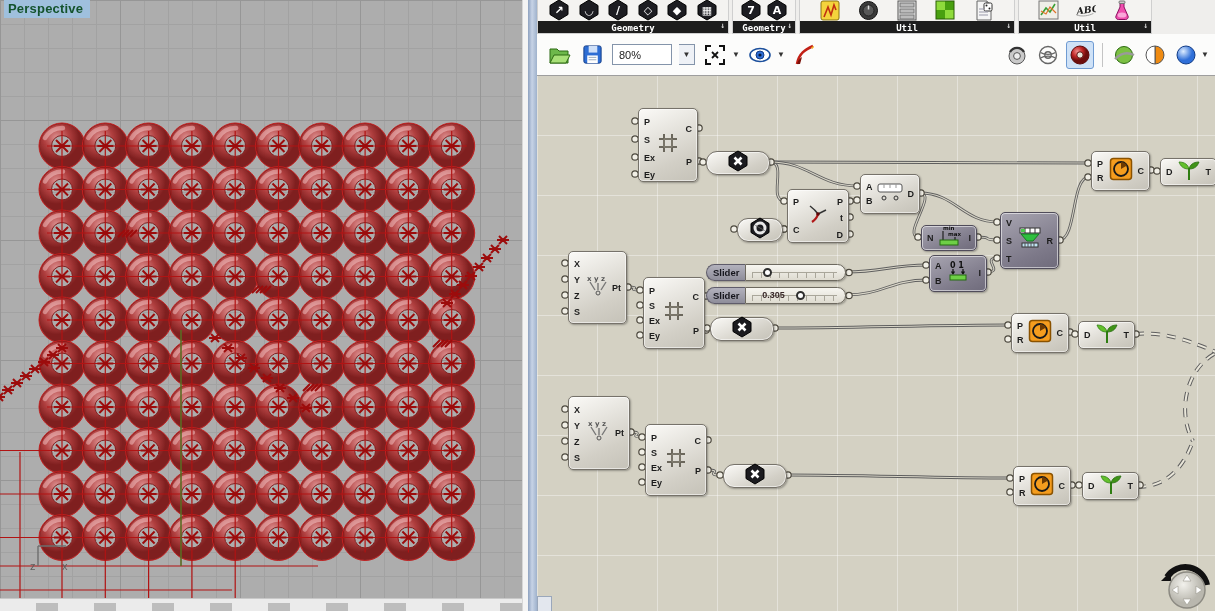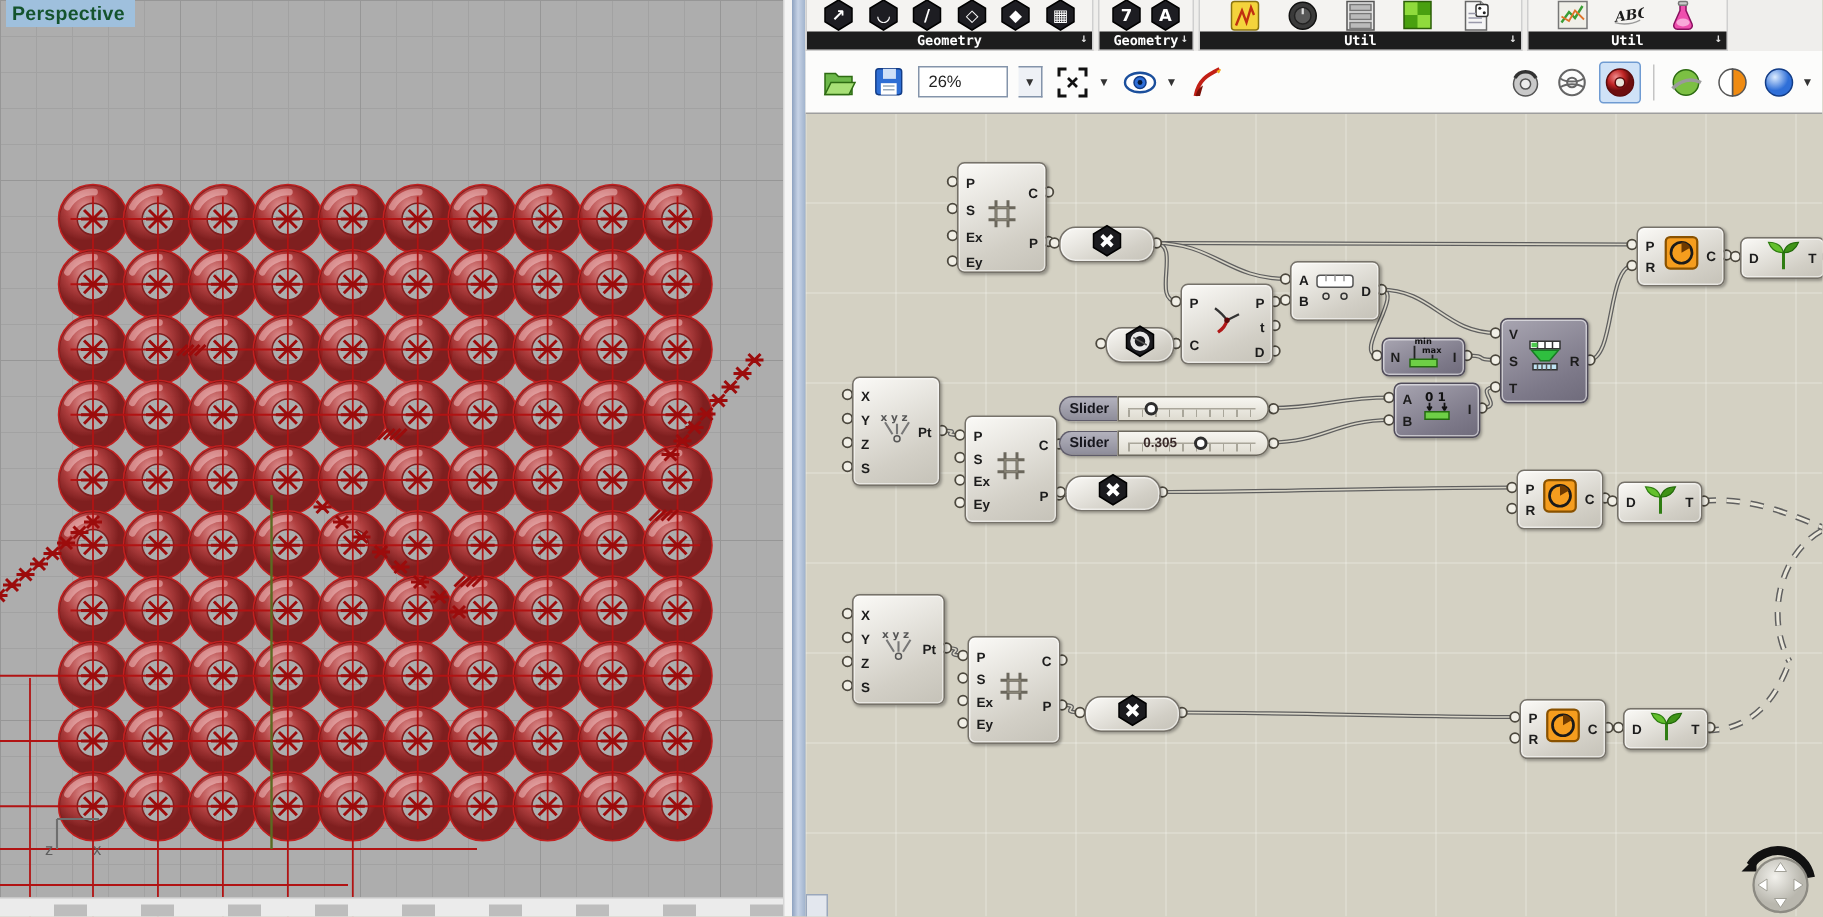--- a/index.html
+++ b/index.html
@@ -558,21 +558,21 @@
           </svg>
       </span>
       <span class="tb-btn">
         <svg width="23" height="23" viewBox="0 0 24 24">
             <rect x="3" y="3" width="18" height="18" rx="2" fill="#2e6ed4" stroke="#123c86"></rect>
             <rect x="8" y="3" width="9" height="7" fill="#cfe0f8"></rect>
             <rect x="6.5" y="13" width="11" height="8" fill="#fff"></rect>
             <path d="M8 15h8M8 17.5h8" stroke="#9ab"></path>
           </svg>
       </span>
-      <span id="zoom-box">26%</span>
+      <span id="zoom-box">80%</span>
         <span id="zoom-caret">▼</span>
       <span class="tb-btn">
         <svg width="22" height="22" viewBox="0 0 22 22" fill="none" stroke="#111" stroke-width="2">
             <path d="M2 7V2h5M15 2h5v5M20 15v5h-5M7 20H2v-5"></path>
             <path d="M8 8l6 6M14 8l-6 6" stroke-width="1.8"></path>
           </svg>
       </span>
         <span class="tb-caret">▼</span>
       <span class="tb-btn">
         <svg width="24" height="24" viewBox="0 0 24 24">

